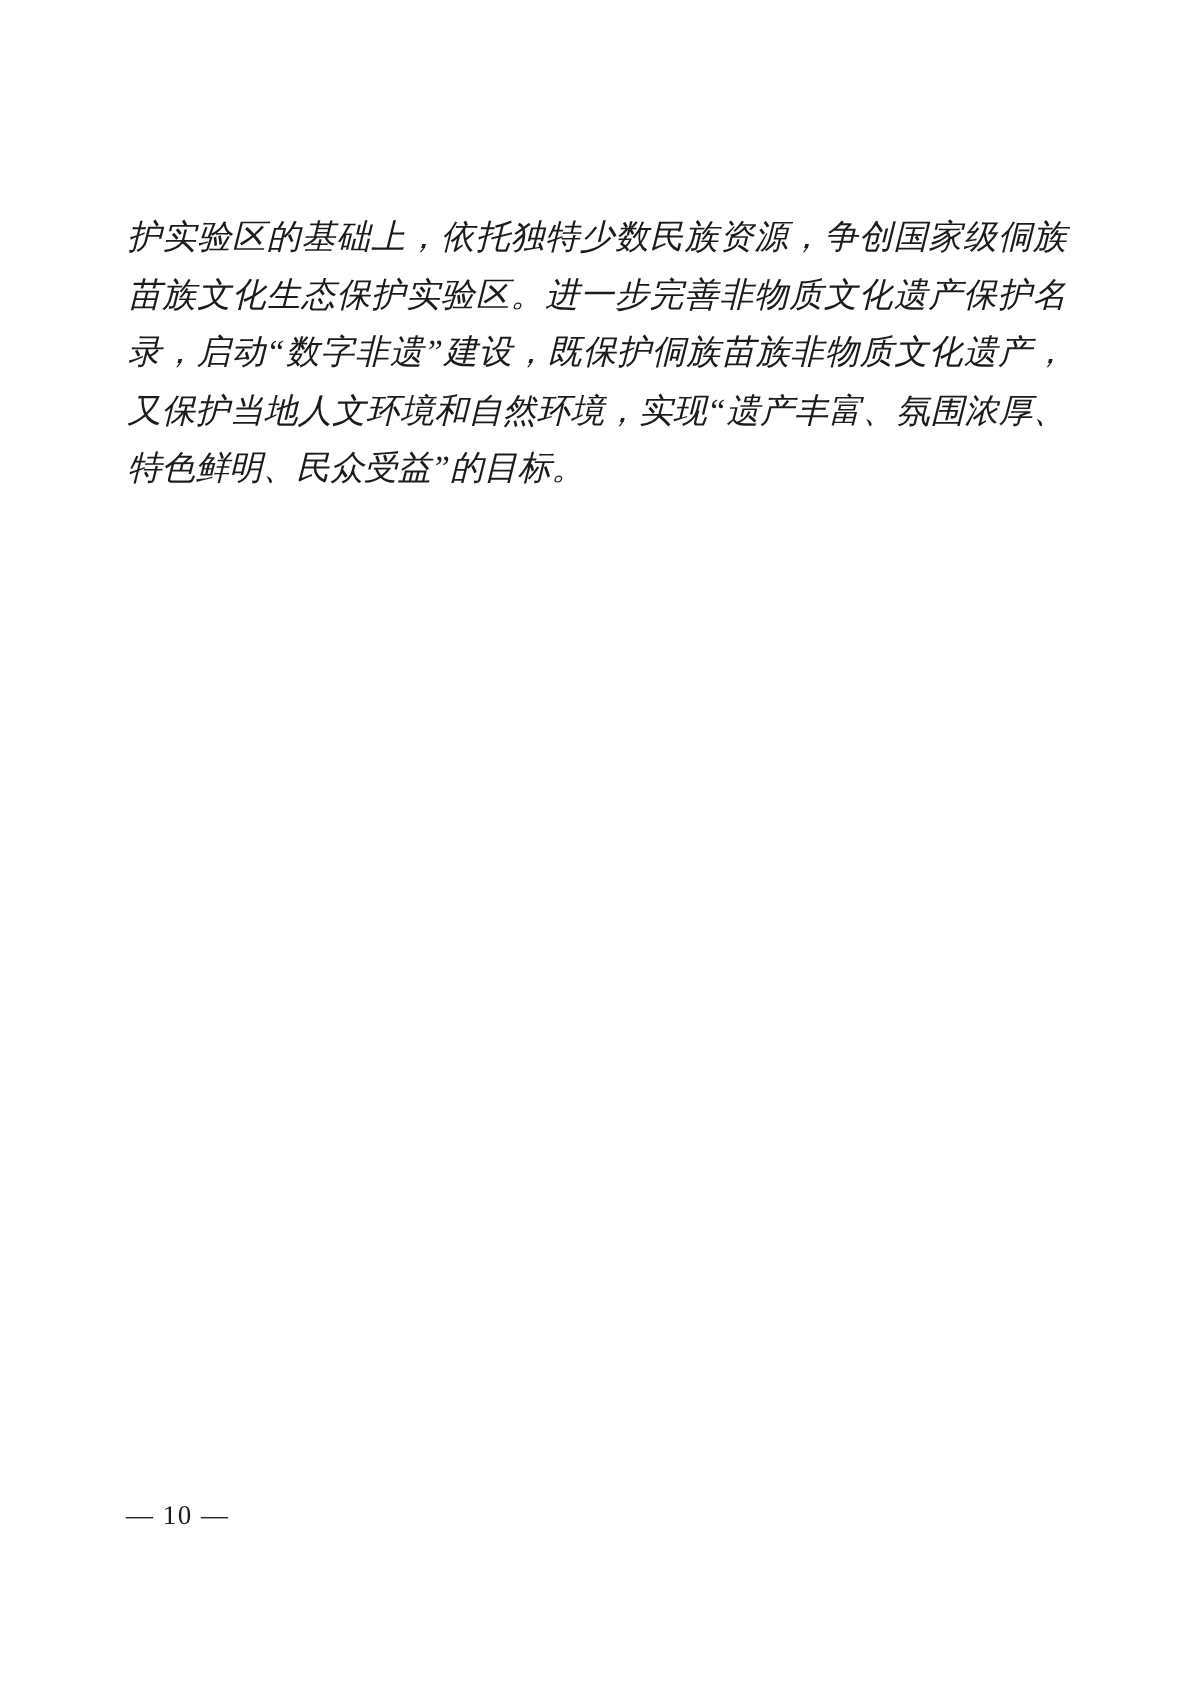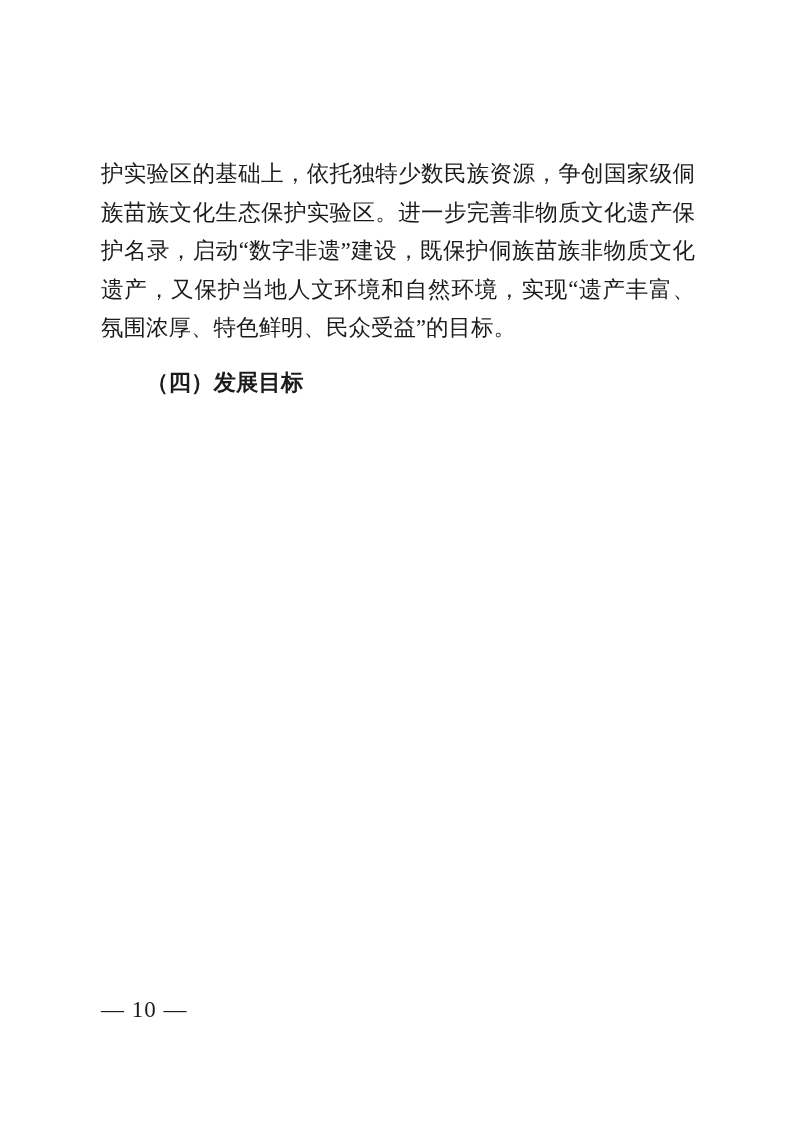--- a/index.html
+++ b/index.html
@@ -20,46 +20,46 @@
     position: absolute;
     left: 85px;
     top: 139px;
     width: 626px;
     font-size: 22.5px;
     line-height: 38.55px;
     text-align: justify;
     text-justify: inter-character;
   }
   .para {
-    margin: 16px;
+    margin: 0;
     padding: 0;
     text-indent: 2em;
+    font-style: italic;
   }
   .para.no-indent {
     text-indent: 0;
   }
   .para.heading {
     font-weight: bold;
     text-align: left;
   }
   .lead {
     font-weight: bold;
   }
   .footer {
     position: absolute;
-    left: 101px;
+    left: 84px;
     top: 997px;
-    font-size: 23px;
+    font-size: 18px;
     line-height: 26px;
     letter-spacing: 1px;
     color: #1b1b1b;
   }
 </style>
 </head>
 <body>
 
 <div class="page">
   <div class="content">
     <p class="para no-indent">护实验区的基础上，依托独特少数民族资源，争创国家级侗族苗族文化生态保护实验区。进一步完善非物质文化遗产保护名录，启动“数字非遗”建设，既保护侗族苗族非物质文化遗产，又保护当地人文环境和自然环境，实现“遗产丰富、氛围浓厚、特色鲜明、民众受益”的目标。</p>
-    <p class="para heading">（四）发展目标</p>
   </div>
   <div class="footer">— 10 —</div>
 </div>
 
 </body></html>

